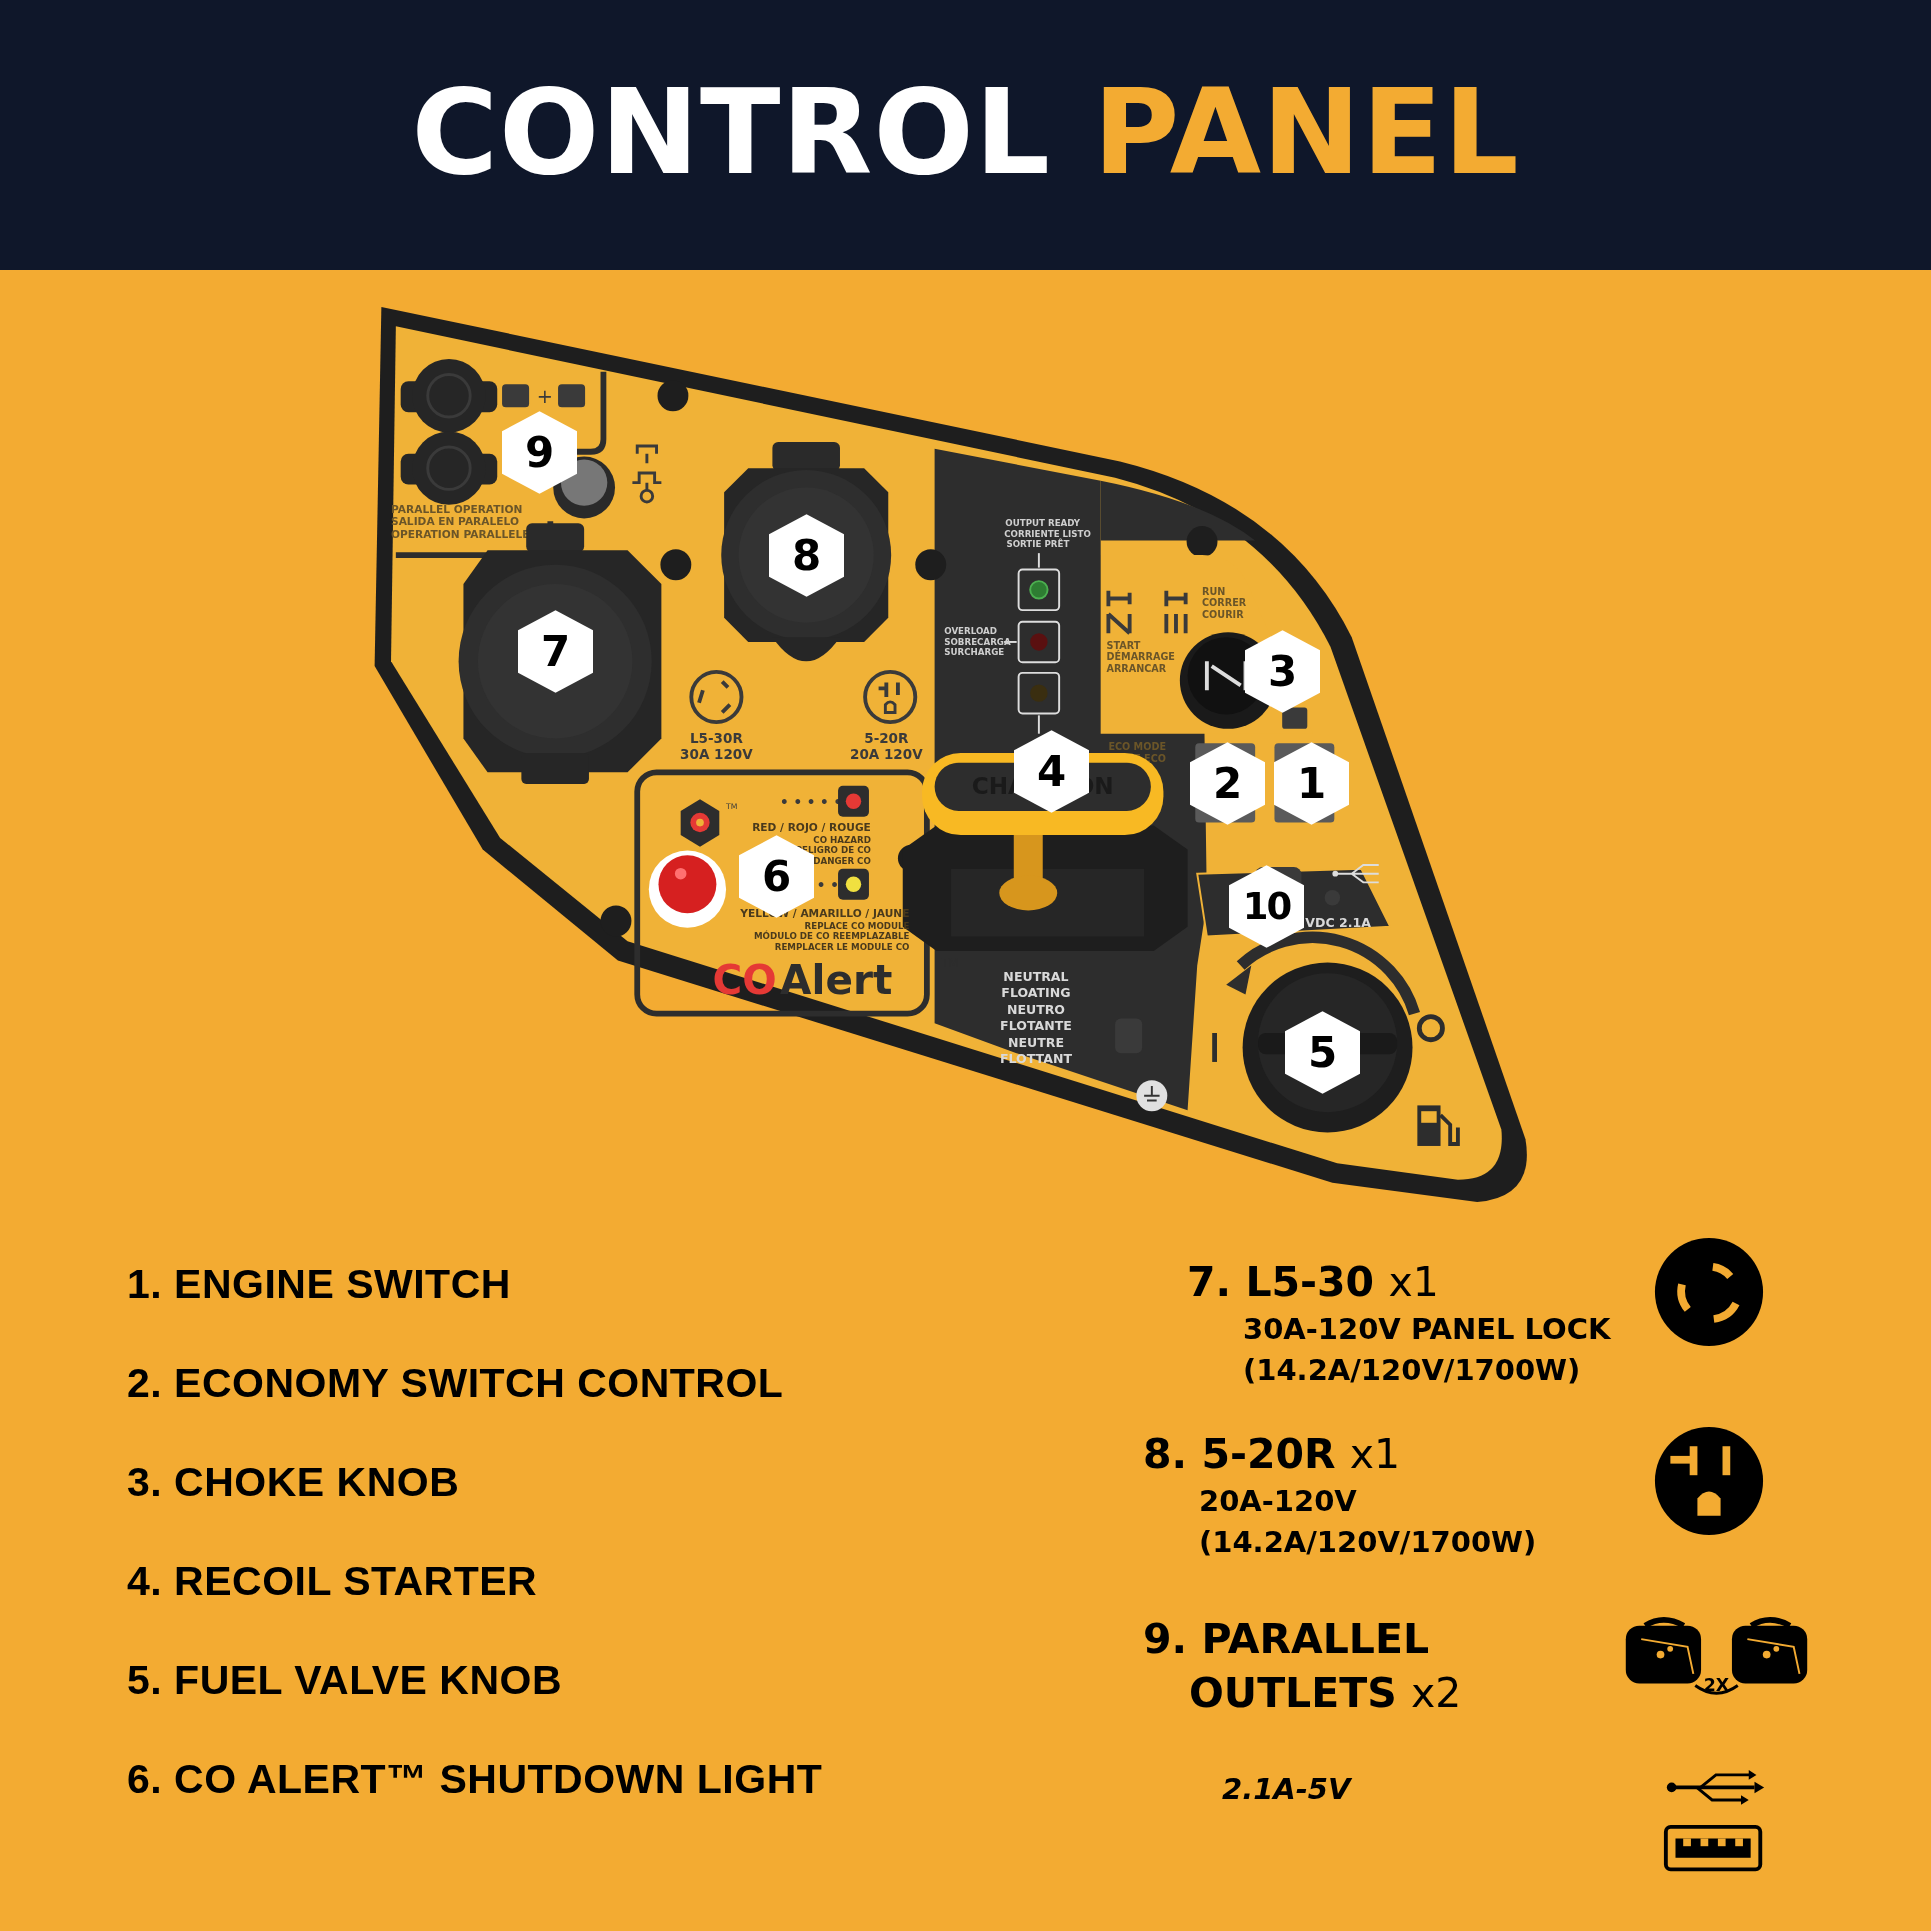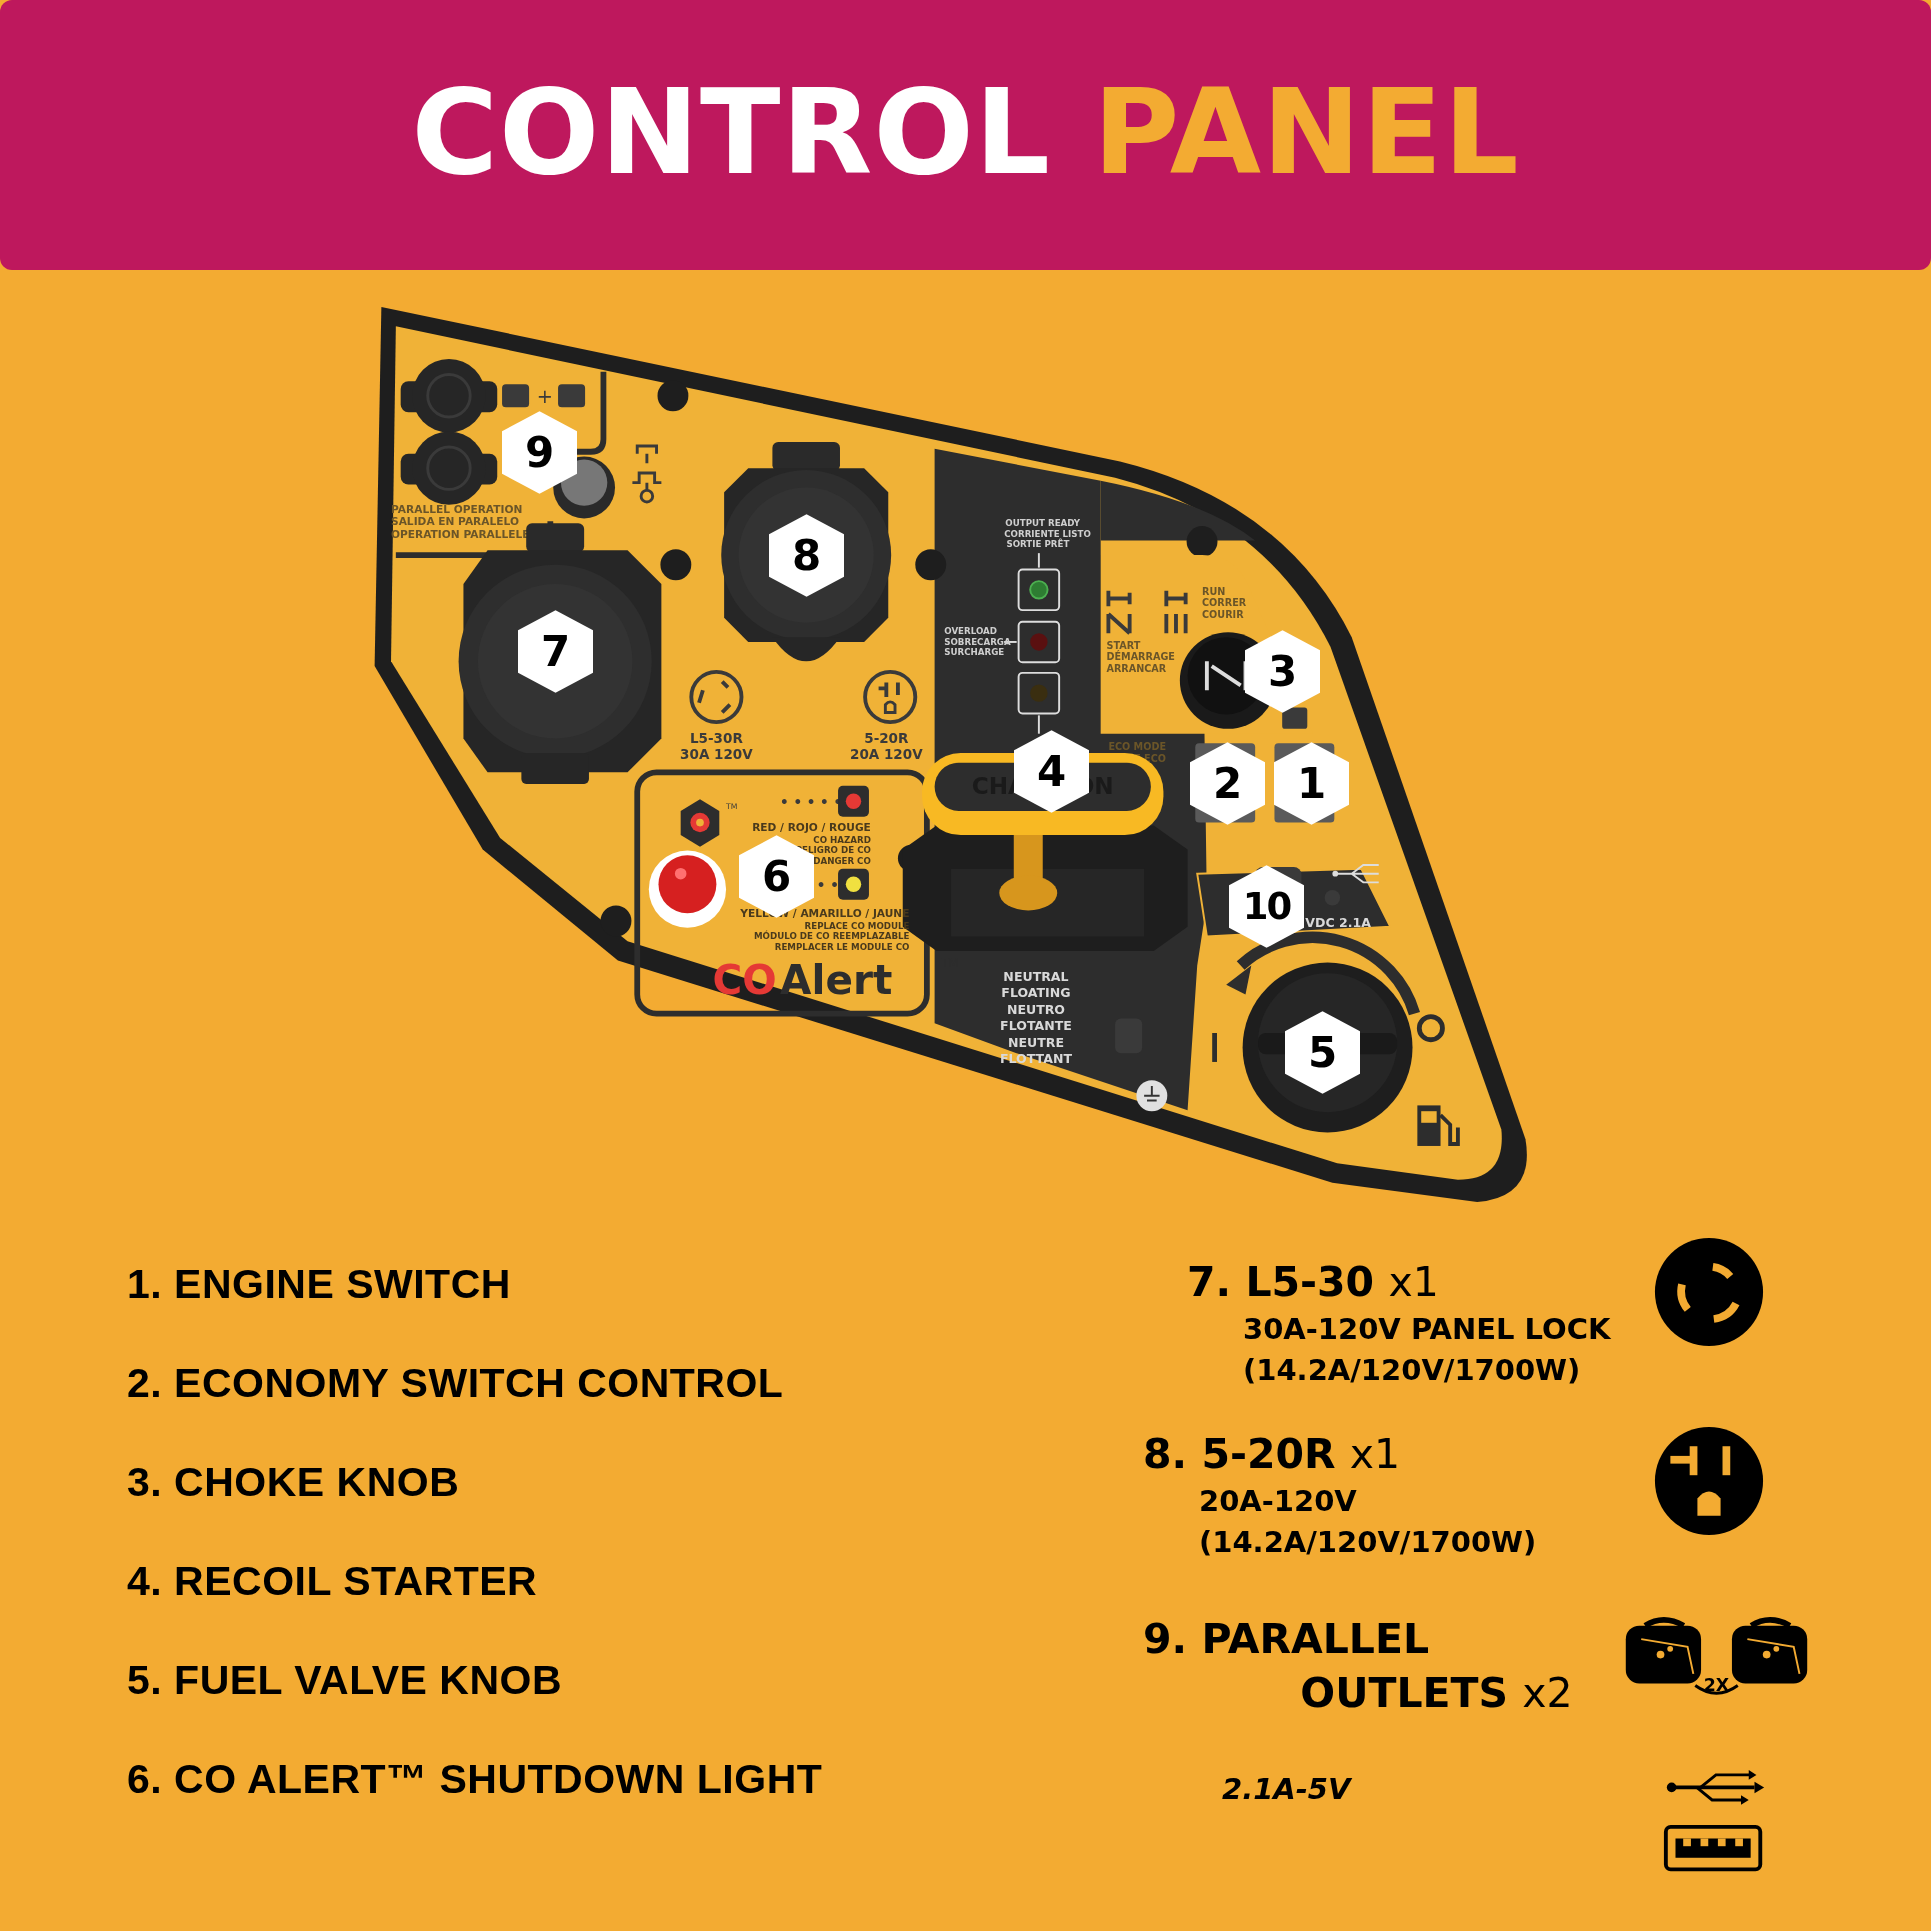--- a/index.html
+++ b/index.html
@@ -1,19 +1,19 @@
 <!DOCTYPE html>
 <html><head>
 <meta charset="utf-8">
 <style>
   * { box-sizing: border-box; margin: 0; padding: 0; }
   html, body { width: 1931px; height: 1931px; overflow: hidden; }
   body { background: #f3ab32; font-family: "DejaVu Sans", "Liberation Sans", sans-serif; position: relative; }
 
-  .header { position: absolute; left: 0; top: 0; width: 1931px; height: 270px; background: #be185d; display: flex; align-items: center; justify-content: center; border-radius: 12px; }
+  .header { position: absolute; left: 0; top: 0; width: 1931px; height: 270px; background: #0f172a; display: flex; align-items: center; justify-content: center; }
   .header h1 { font-family: "DejaVu Sans", sans-serif; font-weight: bold; font-size: 118px; letter-spacing: 1px; line-height: 1; margin-top: -5.8px; }
   .header .w { color: #ffffff; }
   .header .o { color: #f3ab32; }
 
   .panel-svg { position: absolute; left: 0; top: 270px; width: 1931px; height: 966px; }
 
   .hex { position: absolute; width: 75px; height: 83px; display: flex; align-items: center; justify-content: center; }
   .hex svg { position: absolute; left: 0; top: 0; }
   .hex span { position: relative; font-family: "DejaVu Sans", sans-serif; font-weight: bold; font-size: 42px; color: #000; z-index: 2; }
   .hex.wide span { font-size: 37px; letter-spacing: -1.9px; }
@@ -305,21 +305,21 @@
   </div>
 
   <div class="spec" style="top:172px;">
     <div class="title"><span>8. 5-20R</span> <span class="qty">x1</span></div>
     <div class="sub" style="padding-left:56px;">20A-120V</div>
     <div class="sub" style="padding-left:56px;">(14.2A/120V/1700W)</div>
   </div>
 
   <div class="spec" style="top:357px;">
     <div class="title">9. PARALLEL</div>
-    <div class="title" style="padding-left:46px;text-align:center;"><span>OUTLETS</span> <span class="qty">x2</span></div>
+    <div class="title" style="padding-left:46px;"><span>OUTLETS</span> <span class="qty">x2</span></div>
   </div>
 
   <div class="spec" style="top:514px;">
     <div class="sub" style="padding-left:79px;font-style:italic;">2.1A-5V</div>
   </div>
 
   <svg class="spec-icon" style="left:510px; top:-19.3px;" width="112" height="112" viewBox="0 0 116 116">
     <circle cx="58" cy="58" r="56" fill="#000"></circle>
     <path d="M30,50 A30,30 0 0 0 36,76" stroke="#f3ab32" stroke-width="8" fill="none"></path>
     <path d="M62,32 A28,28 0 0 1 80,42" stroke="#f3ab32" stroke-width="8" fill="none"></path>

